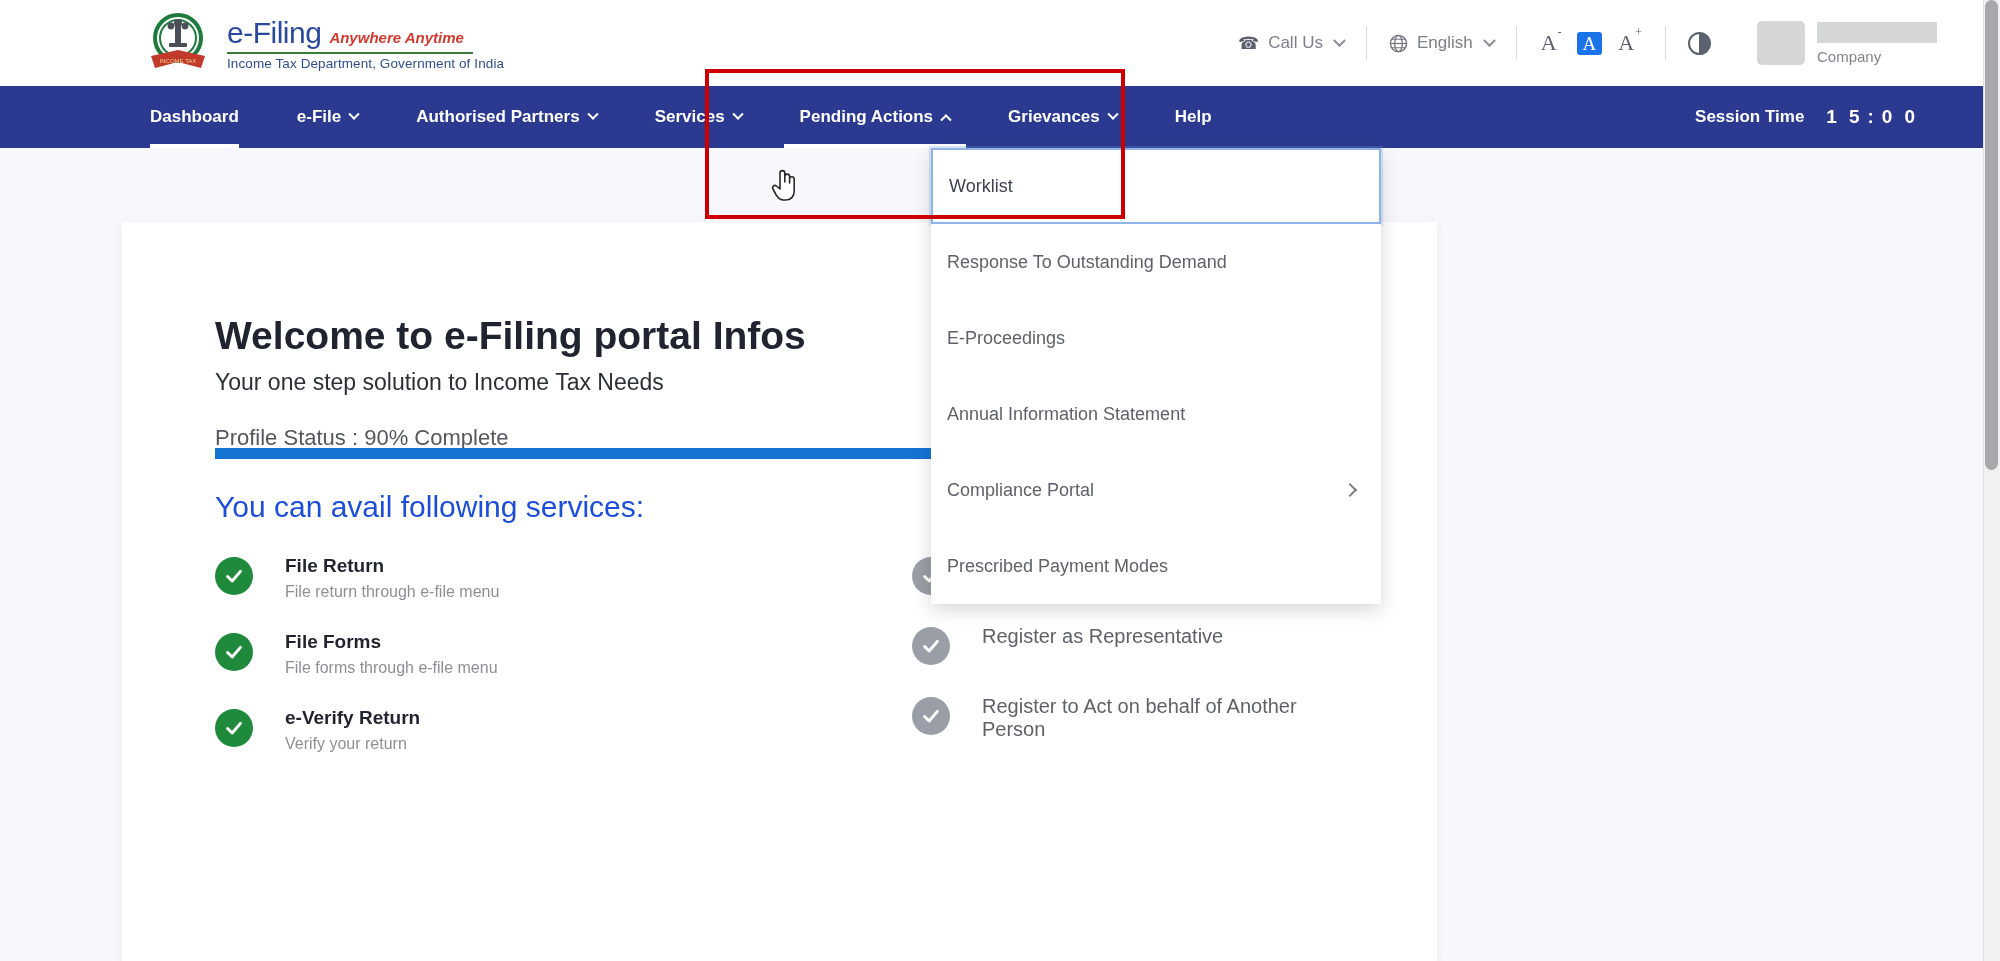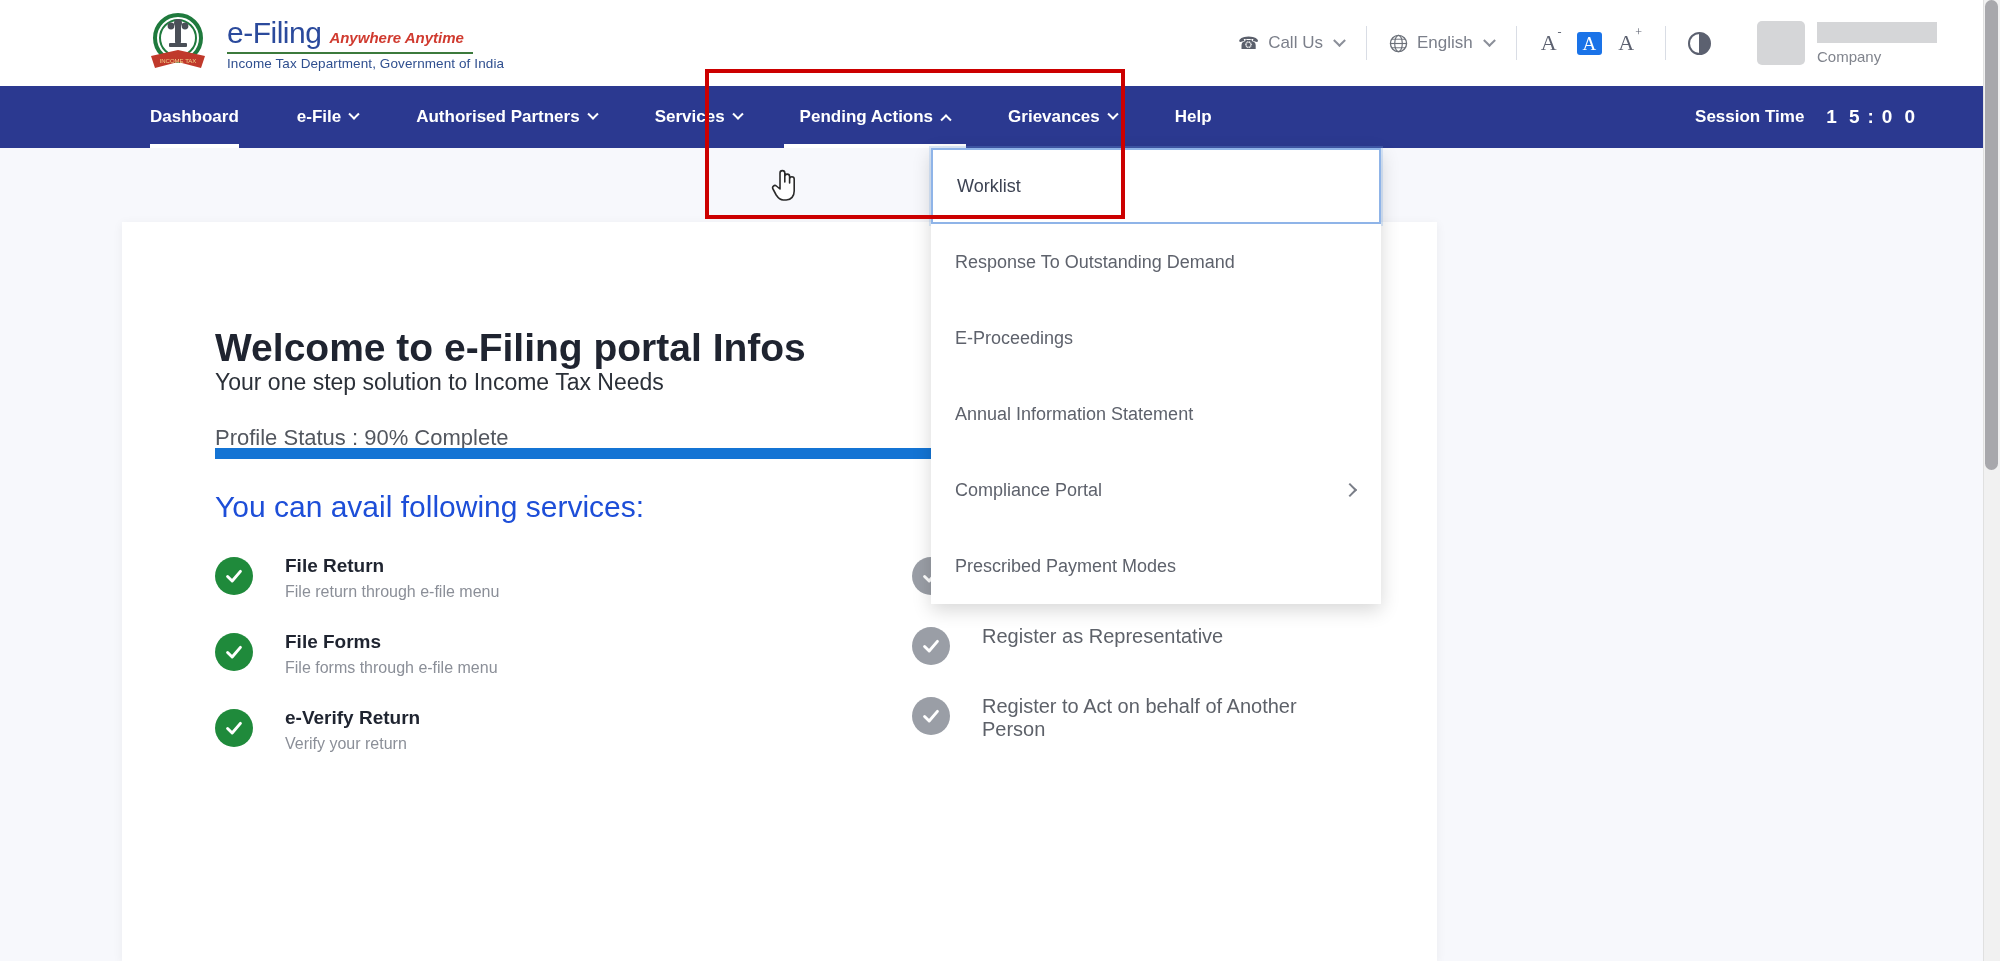--- a/index.html
+++ b/index.html
@@ -106,21 +106,21 @@
   .session .dig { margin: 0 6px; font-size: 19px; }
   .session .colon { margin: 0 2px; font-size: 19px; }
 
   
   .dropdown {
     position: absolute; top: 148px; left: 931px; width: 450px;
     background: #ffffff; box-shadow: 0 6px 18px rgba(0,0,0,0.16);
     padding: 0; z-index: 40;
   }
   .dd-item {
-    height: 76px; display: flex; align-items: center; padding-left: 24px;
+    height: 76px; display: flex; align-items: center; padding-left: 16px;
     font-size: 18px; color: #5e626c; cursor: pointer; position: relative;
     background: #ffffff;
   }
   .dd-item.focused {
     border: 2px solid #8fb4e8; background: #ffffff; color: #3d4353;
     box-shadow: 0 0 0 2px rgba(120,170,230,0.25);
   }
   .dd-item .sub-chev {
     position: absolute; right: 26px; width: 10px; height: 10px;
     border-right: 2px solid #7a7e88; border-top: 2px solid #7a7e88;
@@ -138,21 +138,21 @@
     position: absolute; left: 705px; top: 69px; width: 420px; height: 150px;
     border: 4px solid #cc0000; z-index: 55; pointer-events: none;
   }
 
   
   .content-card {
     position: absolute; top: 222px; left: 122px; width: 1315px; height: 739px;
     background: #ffffff; box-shadow: 0 2px 10px rgba(0,0,0,0.06);
   }
   .welcome-title {
-    position: absolute; left: 93px; top: 104px; font-size: 39px; color: #1f2430;
+    position: absolute; left: 93px; top: 92px; font-size: 39px; color: #1f2430;
     font-weight: bold; white-space: nowrap;
   }
   .welcome-sub {
     position: absolute; left: 93px; top: 147px; font-size: 23px; color: #2b3038;
     white-space: nowrap;
   }
   .profile-status {
     position: absolute; left: 93px; top: 203px; font-size: 22px; color: #53575f;
   }
   .progress-track {

